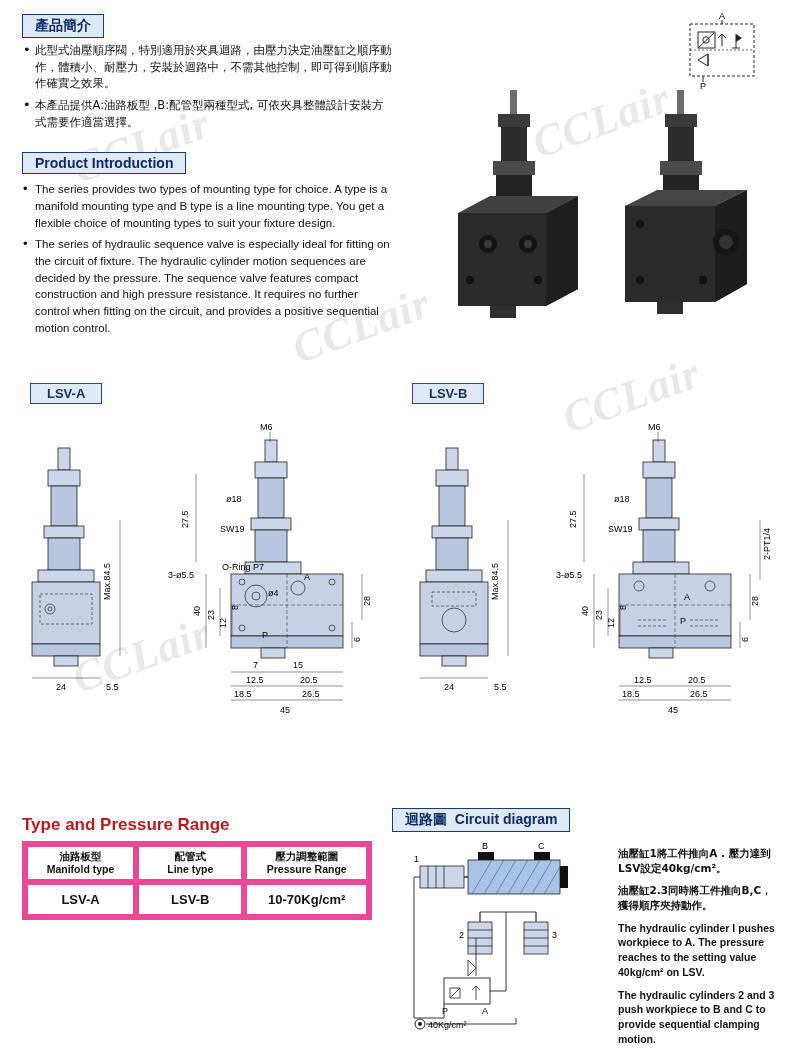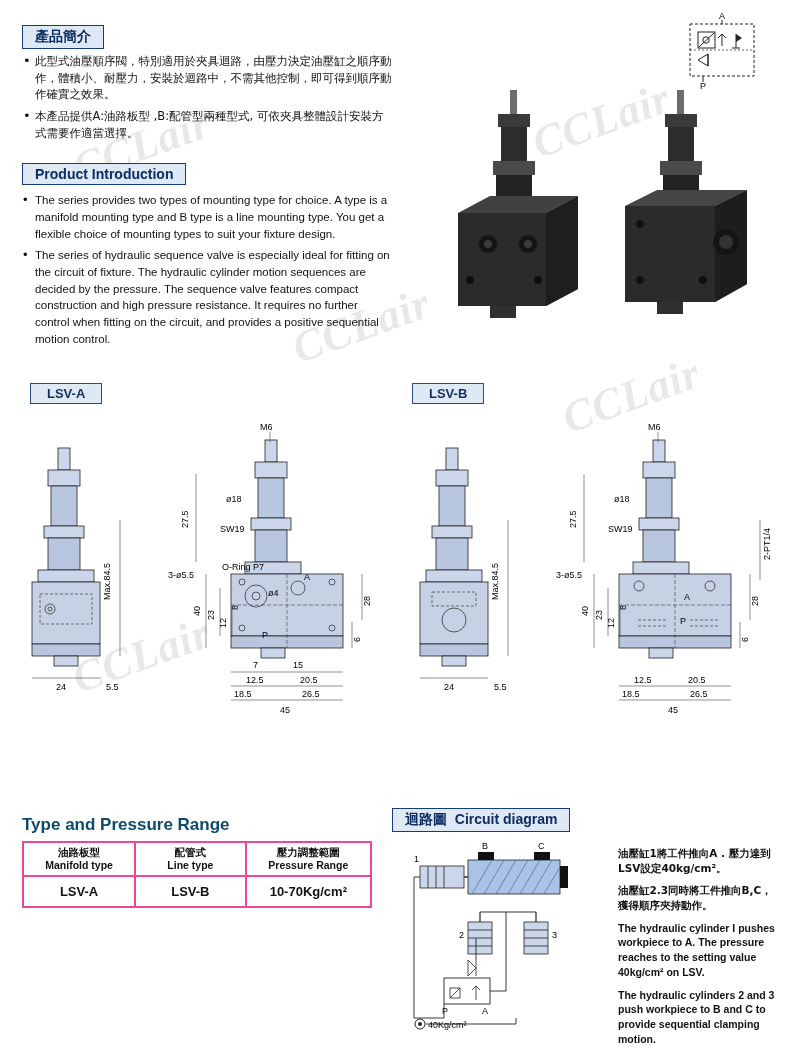--- a/index.html
+++ b/index.html
@@ -13,21 +13,21 @@
     position:absolute;color:rgba(150,150,150,0.22);
     font-family:"Liberation Serif", serif;font-style:italic;
     font-weight:bold;letter-spacing:1px;pointer-events:none;
     transform:rotate(-20deg);white-space:nowrap;
   }
   
   .sec-head{
     display:inline-block;border:1px solid #123d7a;background:#dfe8f5;
     padding:2px 12px;font-size:14px;font-weight:bold;color:#0d2c63;
   }
-  .sec-head.cn{font-family:"DejaVu Sans", sans-serif;margin-top:11px;}
+  .sec-head.cn{font-family:"DejaVu Sans", sans-serif;}
   ul.bul{margin:4px 0 0 0;padding:0;list-style:none;}
   ul.bul li{
     position:relative;padding-left:13px;margin-bottom:5px;
     font-size:11.5px;line-height:1.45;
   }
   ul.bul li:before{
     content:"•";position:absolute;left:1px;top:-1px;font-size:13px;
   }
   .cn{font-family:"DejaVu Sans", sans-serif;}
   .cn li{font-size:11.5px;line-height:1.5;}
@@ -45,29 +45,29 @@
   .chip{
     display:inline-block;border:1px solid #2b4a80;background:#dfe8f5;
     padding:2px 16px;font-size:13px;font-weight:bold;color:#13305f;
   }
 
   
   table.range{
     border-collapse:collapse;margin-top:6px;
   }
   table.range th, table.range td{
-    border:2px solid #ec4899;text-align:center;vertical-align:middle;
+    border:6px solid #ec4899;text-align:center;vertical-align:middle;
   }
   table.range th{
     font-size:10.5px;font-weight:bold;padding:3px 6px;line-height:1.25;
   }
   table.range td{font-size:13px;font-weight:bold;padding:7px 6px;}
   .th-cn{font-family:"DejaVu Sans", sans-serif;font-size:10.5px;display:block;}
 
-  .big-title{font-size:17px;font-weight:bold;color:#0c4a6e;margin:7px 0 0 0;}
+  .big-title{font-size:17px;font-weight:bold;color:#b91c1c;margin:7px 0 0 0;}
 
   
   .circ-text{font-size:10.5px;line-height:1.4;}
   .circ-text p{margin:0 8px 8px 0;font-weight:bold;}
   .circ-text .cnp{font-family:"DejaVu Sans", sans-serif;font-size:10.5px;}
 
   svg{display:block;}
   .dim{font-size:9px;font-family:"Liberation Sans",sans-serif;}
 </style>
 </head>

